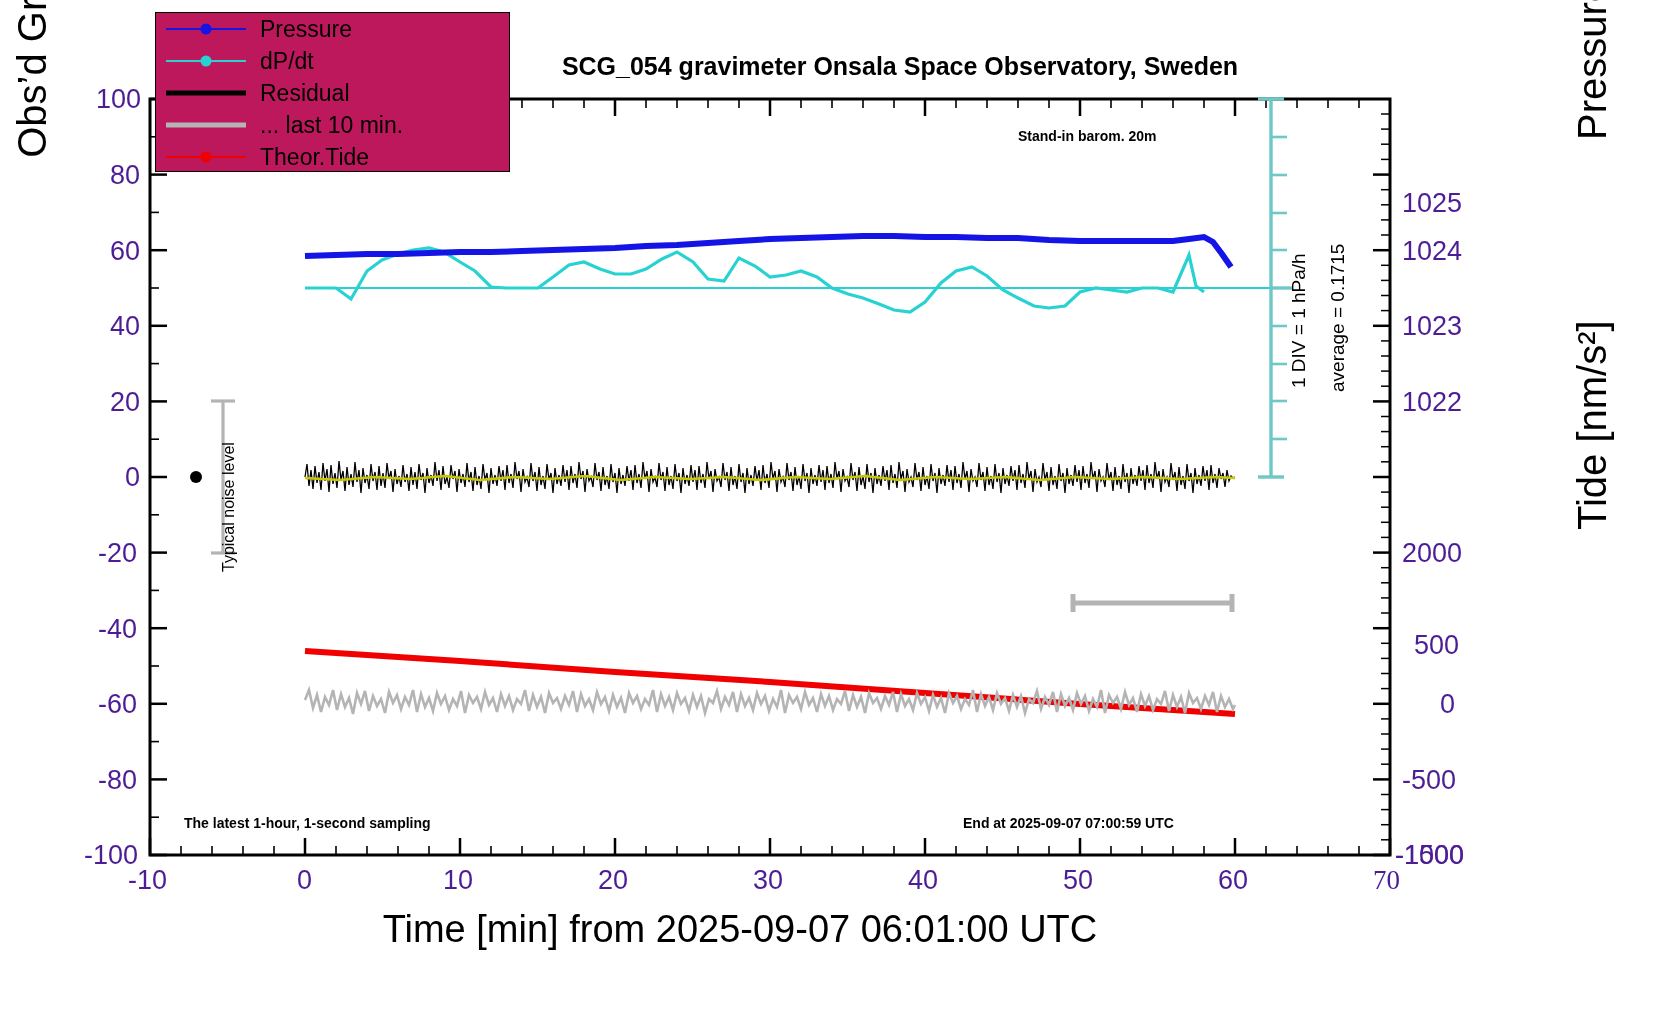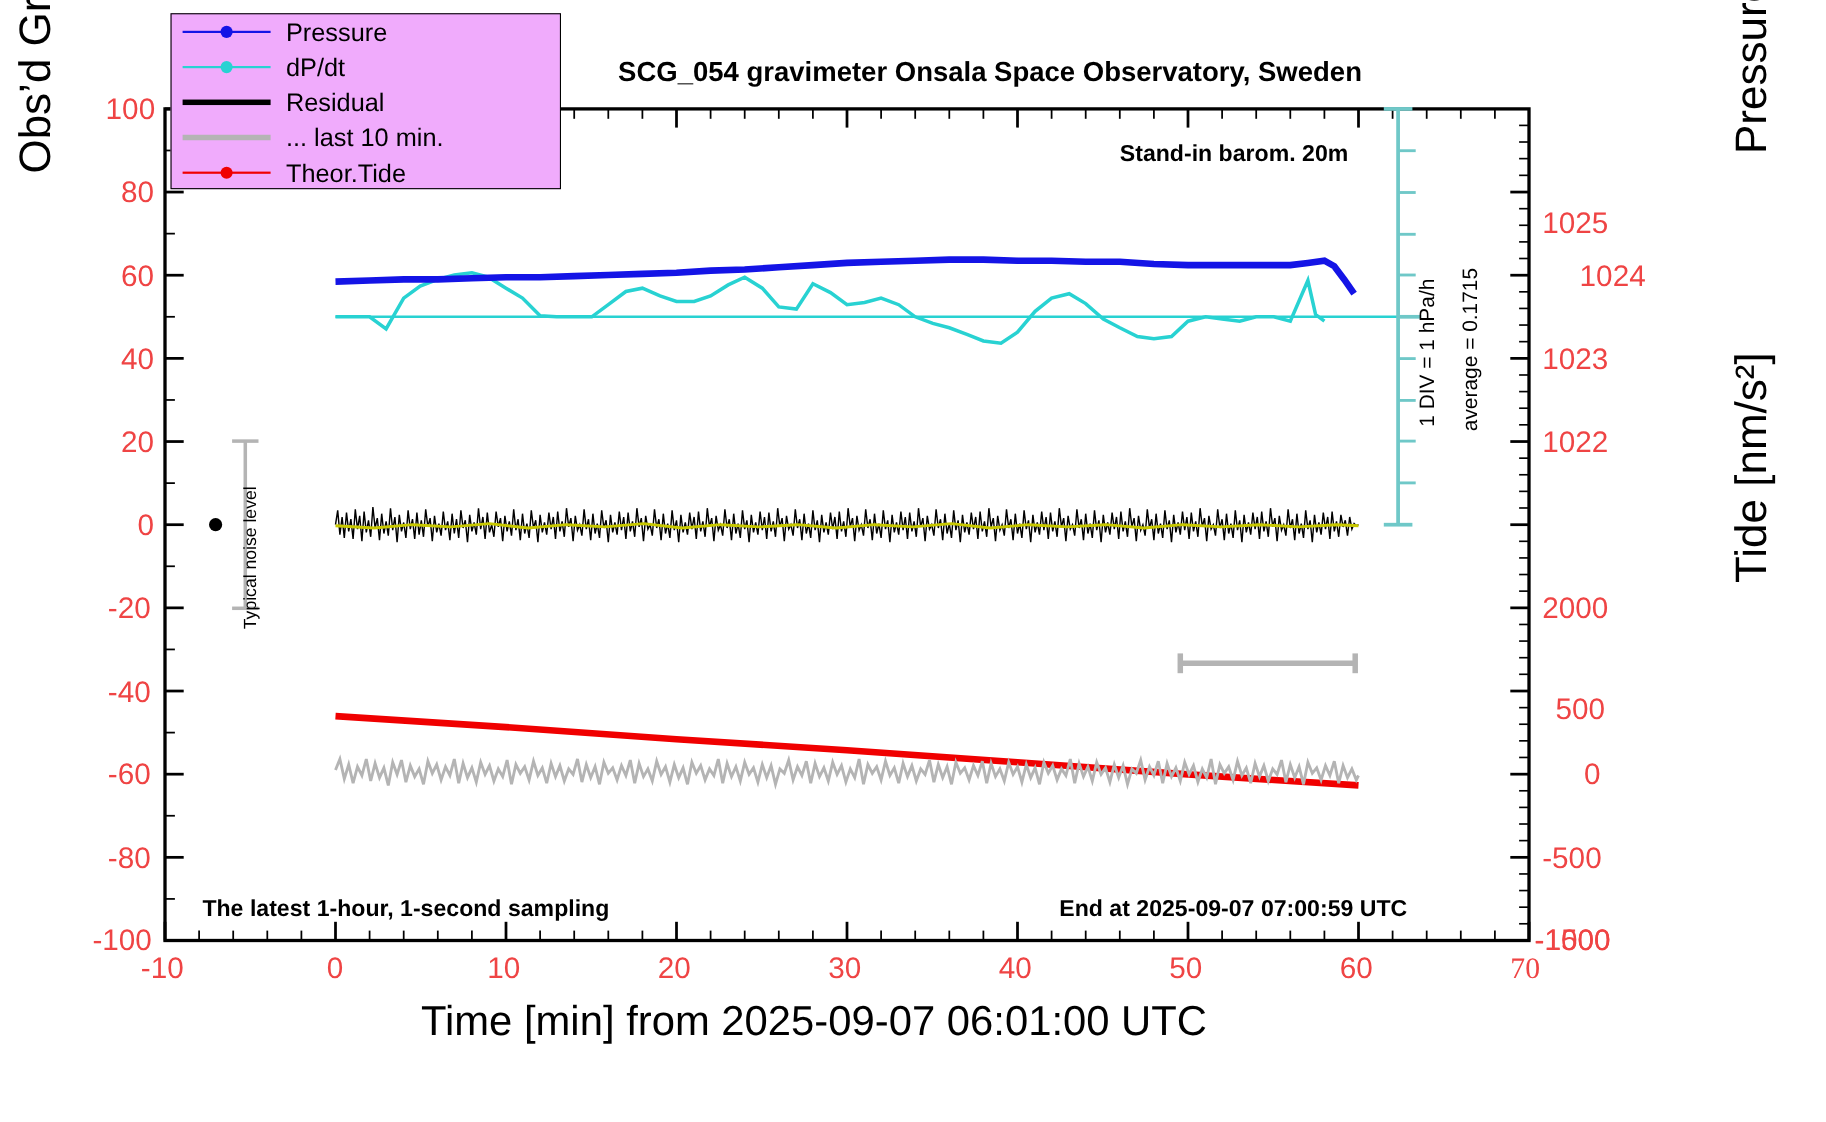--- a/index.html
+++ b/index.html
@@ -23,29 +23,29 @@
     font-size:40px;color:#000;white-space:nowrap;
   }
   .xlabel{
     left:0;top:908px;width:1480px;text-align:center;
     font-size:38px;color:#000;white-space:nowrap;
   }
   .title{
     left:430px;top:52px;width:940px;text-align:center;
     font-size:25px;font-weight:bold;color:#000;white-space:nowrap;
   }
-  .tick-lbl{font-size:27px;color:#ef4444;white-space:nowrap;text-align:right;}
-  .ann{font-size:21px;font-weight:bold;color:#000;white-space:nowrap;}
+  .tick-lbl{font-size:27px;color:#4c1d95;white-space:nowrap;text-align:right;}
+  .ann{font-size:14px;font-weight:bold;color:#000;white-space:nowrap;}
   .rot-ann{font-size:19px;color:#000;white-space:nowrap;
     transform:rotate(-90deg);transform-origin:left top;}
   .noise-lbl{font-size:16px;color:#000;white-space:nowrap;
     transform:rotate(-90deg);transform-origin:left top;}
   .legend-box{
     left:155px;top:12px;width:355px;height:160px;
-    border:1.5px solid #000;background:#f0abfc;box-sizing:border-box;
+    border:1.5px solid #000;background:#be185d;box-sizing:border-box;
   }
   .legend-row{display:flex;align-items:center;height:32px;margin-left:10px;}
   .legend-swatch{width:80px;height:18px;position:relative;margin-right:14px;}
   .legend-line{position:absolute;left:0;right:0;top:50%;transform:translateY(-50%);}
   .legend-dot{position:absolute;left:50%;top:50%;width:11px;height:11px;border-radius:50%;
     transform:translate(-50%,-50%);}
   .legend-text{font-size:23px;color:#000;white-space:nowrap;}
   svg{display:block;}
 </style>
 </head>
@@ -380,21 +380,21 @@
   <div class="abs tick-lbl" style="left:110px;top:311px;">40</div>
   <div class="abs tick-lbl" style="left:110px;top:387px;">20</div>
   <div class="abs tick-lbl" style="left:125px;top:462px;">0</div>
   <div class="abs tick-lbl" style="left:98px;top:538px;">-20</div>
   <div class="abs tick-lbl" style="left:98px;top:614px;">-40</div>
   <div class="abs tick-lbl" style="left:98px;top:689px;">-60</div>
   <div class="abs tick-lbl" style="left:98px;top:765px;">-80</div>
   <div class="abs tick-lbl" style="left:84px;top:840px;">-100</div>
 
   <div class="abs tick-lbl" style="left:1402px;top:160px;margin-top:28px;">1025</div>
-  <div class="abs tick-lbl" style="left:1436px;top:236px;">1024</div>
+  <div class="abs tick-lbl" style="left:1402px;top:236px;">1024</div>
   <div class="abs tick-lbl" style="left:1402px;top:311px;">1023</div>
   <div class="abs tick-lbl" style="left:1402px;top:387px;">1022</div>
 
   <div class="abs tick-lbl" style="left:1402px;top:538px;">2000</div>
   <div class="abs tick-lbl" style="left:1414px;top:614px;margin-top:16px;">500</div>
   <div class="abs tick-lbl" style="left:1440px;top:689px;">0</div>
   <div class="abs tick-lbl" style="left:1402px;top:765px;">-500</div>
   <div class="abs tick-lbl" style="left:1395px;top:840px;">-1000</div>
 
   <div class="abs tick-lbl" style="left:1395px;top:840px;">-1500</div>

